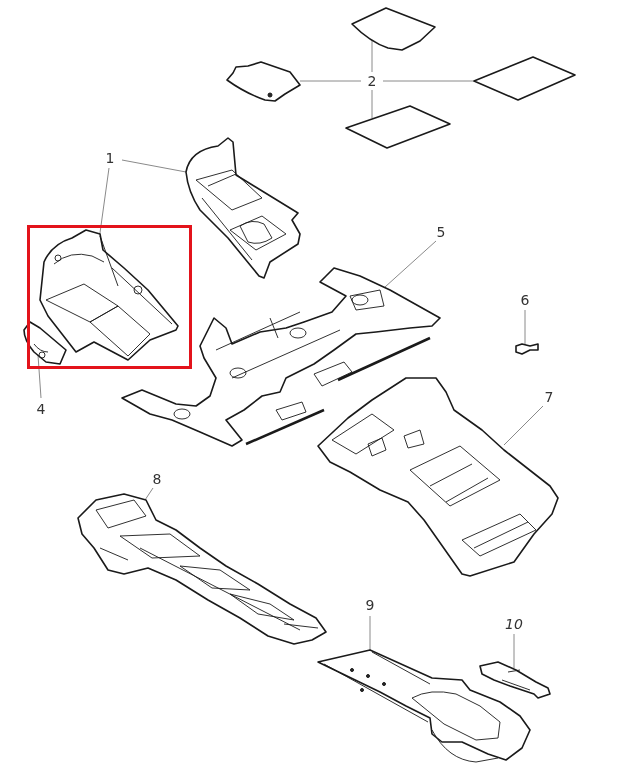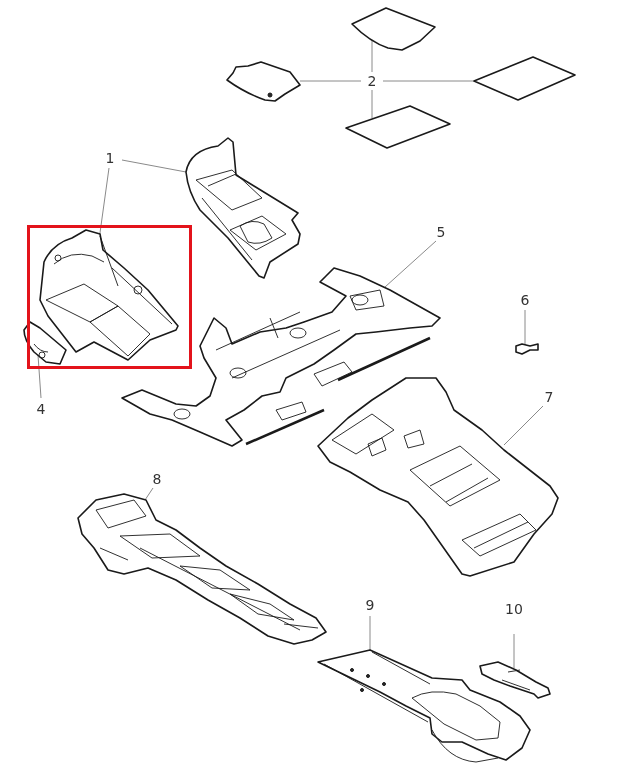--- a/index.html
+++ b/index.html
@@ -143,15 +143,15 @@
   <div class="highlight" id="highlight-box" style="left: 27px; top: 225px; width: 165px; height: 144px; border-color: rgb(227, 19, 27);"></div>
 
   <span class="callout" style="left: 110px; top: 158px;">1</span>
   <span class="callout" style="left: 372px; top: 81px;">2</span>
   <span class="callout" style="left: 41px; top: 409px;">4</span>
   <span class="callout" style="left: 441px; top: 232px;">5</span>
   <span class="callout" style="left: 525px; top: 300px;">6</span>
   <span class="callout" style="left: 549px; top: 397px;">7</span>
   <span class="callout" style="left: 157px; top: 479px;">8</span>
   <span class="callout" style="left: 370px; top: 605px;">9</span>
-  <span class="callout" style="left: 514px; top: 609px;">10</span>
+  <span class="callout" style="left: 514px; top: 624px; font-style: italic;">10</span>
 
 </div>
 
 </body></html>

